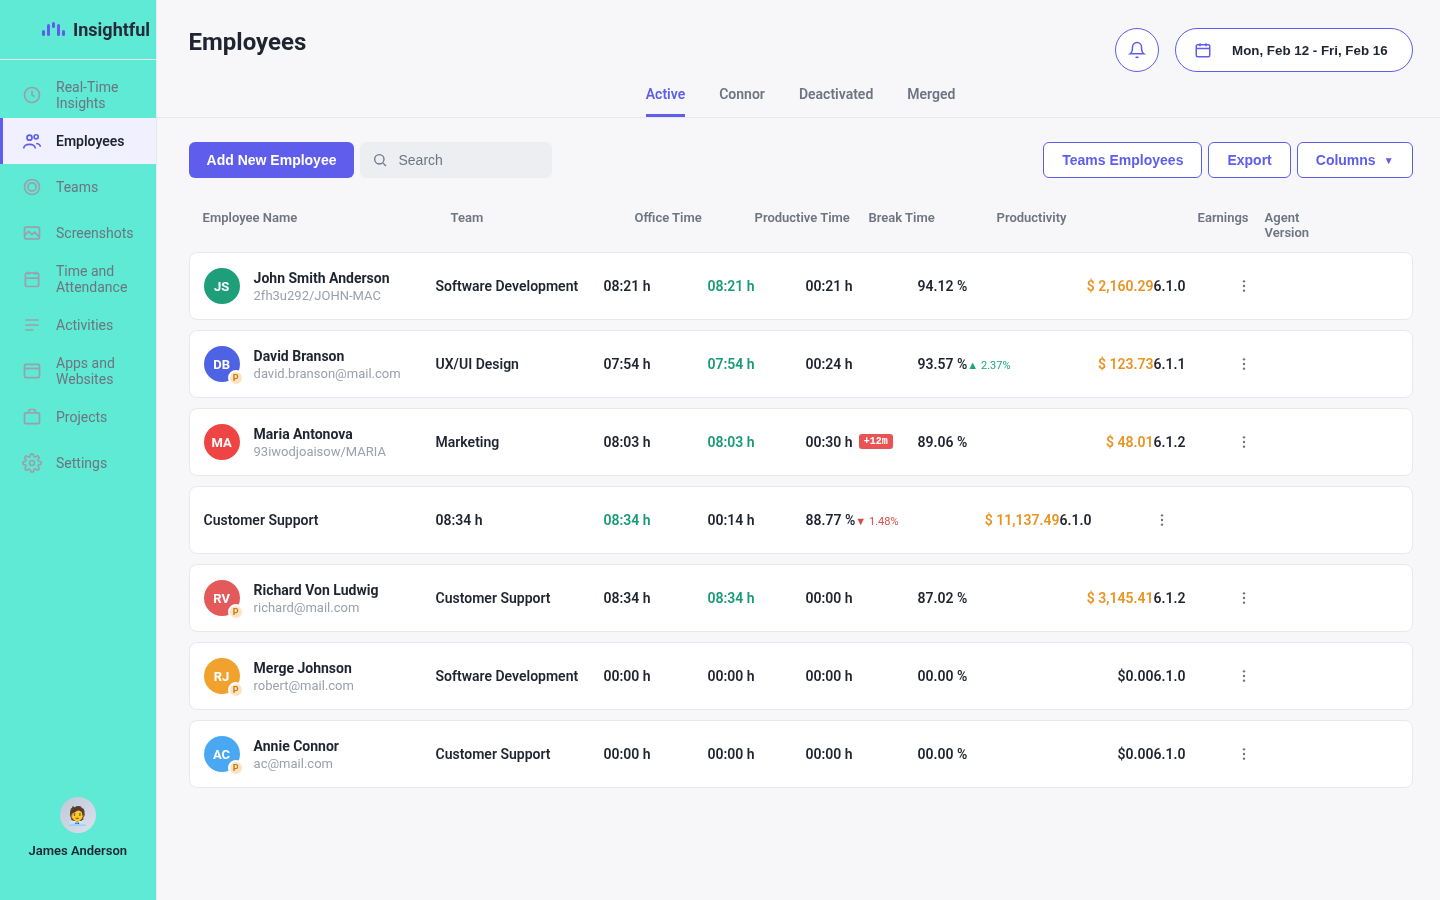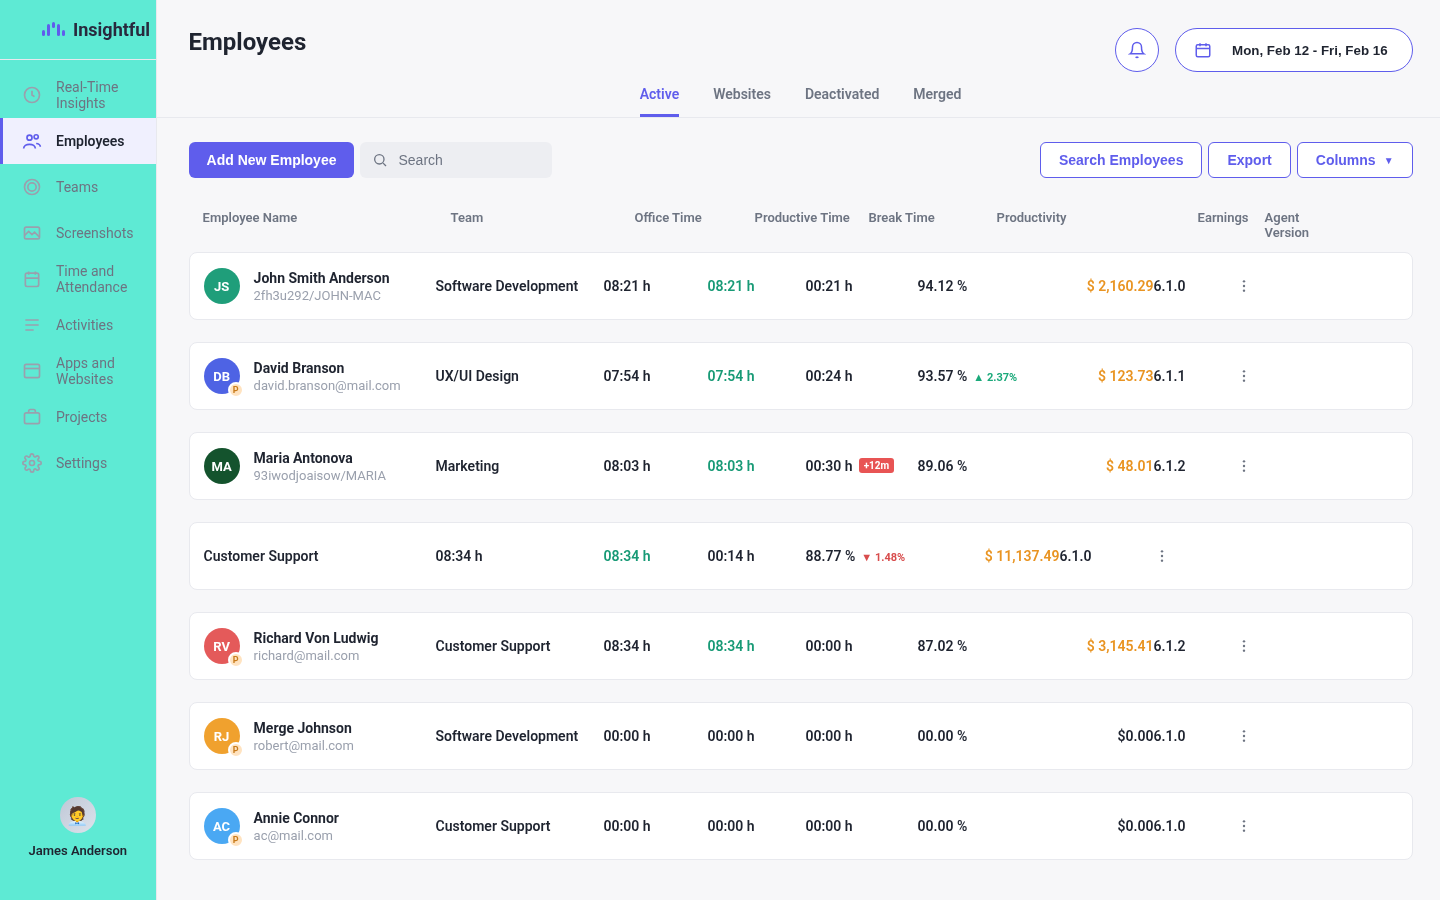--- a/index.html
+++ b/index.html
@@ -52,35 +52,35 @@
   .btn-primary{background:var(--purple);color:#fff;border:none;}
   .btn-outline{background:#fff;border:1px solid var(--purple);color:var(--purple);}
   .search{display:flex;align-items:center;gap:8px;background:#edeef2;height:36px;border-radius:6px;padding:0 12px;width:192px;color:var(--ink-soft);}
   .search input{border:none;background:transparent;outline:none;font-size:14px;flex:1;color:var(--ink);}
   .search input::placeholder{color:var(--ink-soft);}
   .toolbar .spacer{flex:1;}
 
   
   .table{margin:0 32px 24px;}
   .thead{display:grid;grid-template-columns:232px 168px 104px 98px 112px 142px 94px 82px 36px;gap:16px;padding:12px 14px;color:var(--ink-soft);font-size:13px;font-weight:600;}
-  .rows{display:flex;flex-direction:column;gap:22px;}
+  .rows{display:flex;flex-direction:column;gap:10px;}
   .row{background:var(--card);border:1px solid var(--border);border-radius:8px;display:grid;grid-template-columns:232px 168px 104px 98px 112px 142px 94px 82px 36px;align-items:center;padding:14px;min-height:68px;}
   .emp{display:flex;align-items:center;gap:14px;}
   .av{width:36px;height:36px;border-radius:50%;color:#fff;font-weight:700;font-size:13px;display:flex;align-items:center;justify-content:center;position:relative;}
   .badge-p{position:absolute;right:-4px;bottom:-4px;width:16px;height:16px;border-radius:50%;background:#ffe3c0;border:2px solid #fff;color:#c77a1a;font-size:9px;font-weight:700;display:flex;align-items:center;justify-content:center;}
   .emp-name{font-weight:700;font-size:14px;color:var(--ink);}
   .emp-sub{font-size:13px;color:var(--ink-softer);margin-top:2px;}
   .cell{font-size:14px;color:var(--ink);font-weight:600;}
   .cell.green{color:var(--green);}
   .cell.amber{color:var(--amber);}
   .cell.right{text-align:right;}
-  .delta{font-size:11px;font-weight:700;margin-left:6px;}
+  .delta{font-size:11px;font-weight:400;margin-left:0;}
   .delta.up{color:#1ba97a;}
   .delta.down{color:#d84d4d;}
-  .pill{display:inline-block;background:#e85454;color:#fff;font-size:10px;font-weight:700;padding:2px 5px;border-radius:3px;margin-left:6px;vertical-align:top;}
+  .pill{display:inline-block;background:#e85454;color:#fff;font-size:10px;font-weight:700;padding:2px 5px;border-radius:3px;margin-left:6px;vertical-align:top;font-family:Liberation Mono, monospace;}
   .more{color:var(--ink-soft);cursor:pointer;text-align:center;}
 
   svg{display:block;}
 </style>
 </head>
 <body>
 
 <div class="app">
 
   <aside class="sidebar">
@@ -207,41 +207,41 @@
                 <path d="M16 3v4M8 3v4M3 10h18"></path>
               </svg>
           </span>
           <span>Mon, Feb 12 - Fri,  Feb 16</span>
         </button>
       </div>
     </div>
 
     <div class="tabs" id="tabs">
         <div class="tab active">Active</div>
-        <div class="tab">Websites</div>
+        <div class="tab">Connor</div>
         <div class="tab">Deactivated</div>
         <div class="tab">Merged</div>
       </div>
 
     <div class="toolbar">
       <button class="btn btn-primary">
         <span>Add New Employee</span>
       </button>
       <div class="search">
         <span class="ic">
           <svg width="16" height="16" viewBox="0 0 24 24" fill="none" stroke="currentColor" stroke-width="2">
               <circle cx="11" cy="11" r="7"></circle>
               <path d="M21 21l-4.3-4.3"></path>
             </svg>
         </span>
         <input placeholder="Search" style="">
       </div>
       <div class="spacer"></div>
       <button class="btn btn-outline">
-          <span>Search Employees</span>
+          <span>Teams Employees</span>
         </button>
       <button class="btn btn-outline">
           <span>Export</span>
         </button>
       <button class="btn btn-outline">
         <span>Columns</span>
         <span style="font-size:10px;color:var(--purple)">▼</span>
       </button>
     </div>
 
@@ -298,21 +298,21 @@
             <div class="more">
               <svg width="16" height="16" viewBox="0 0 24 24" fill="currentColor">
                 <circle cx="12" cy="5" r="1.8"></circle>
                 <circle cx="12" cy="12" r="1.8"></circle>
                 <circle cx="12" cy="19" r="1.8"></circle>
               </svg>
             </div>
           </div>
           <div class="row">
             <div class="emp">
-              <div class="av" style="background:#14532d">MA</div>
+              <div class="av" style="background:#ef4444">MA</div>
               <div>
                 <div class="emp-name">Maria Antonova</div>
                 <div class="emp-sub">93iwodjoaisow/MARIA</div>
               </div>
             </div>
             <div class="cell">Marketing</div>
             <div class="cell">08:03 h</div>
             <div class="cell green" style="">08:03 h</div>
             <div class="cell" style="position:relative">00:30 h<span class="pill">+12m</span></div>
             <div class="cell">89.06 %</div>

